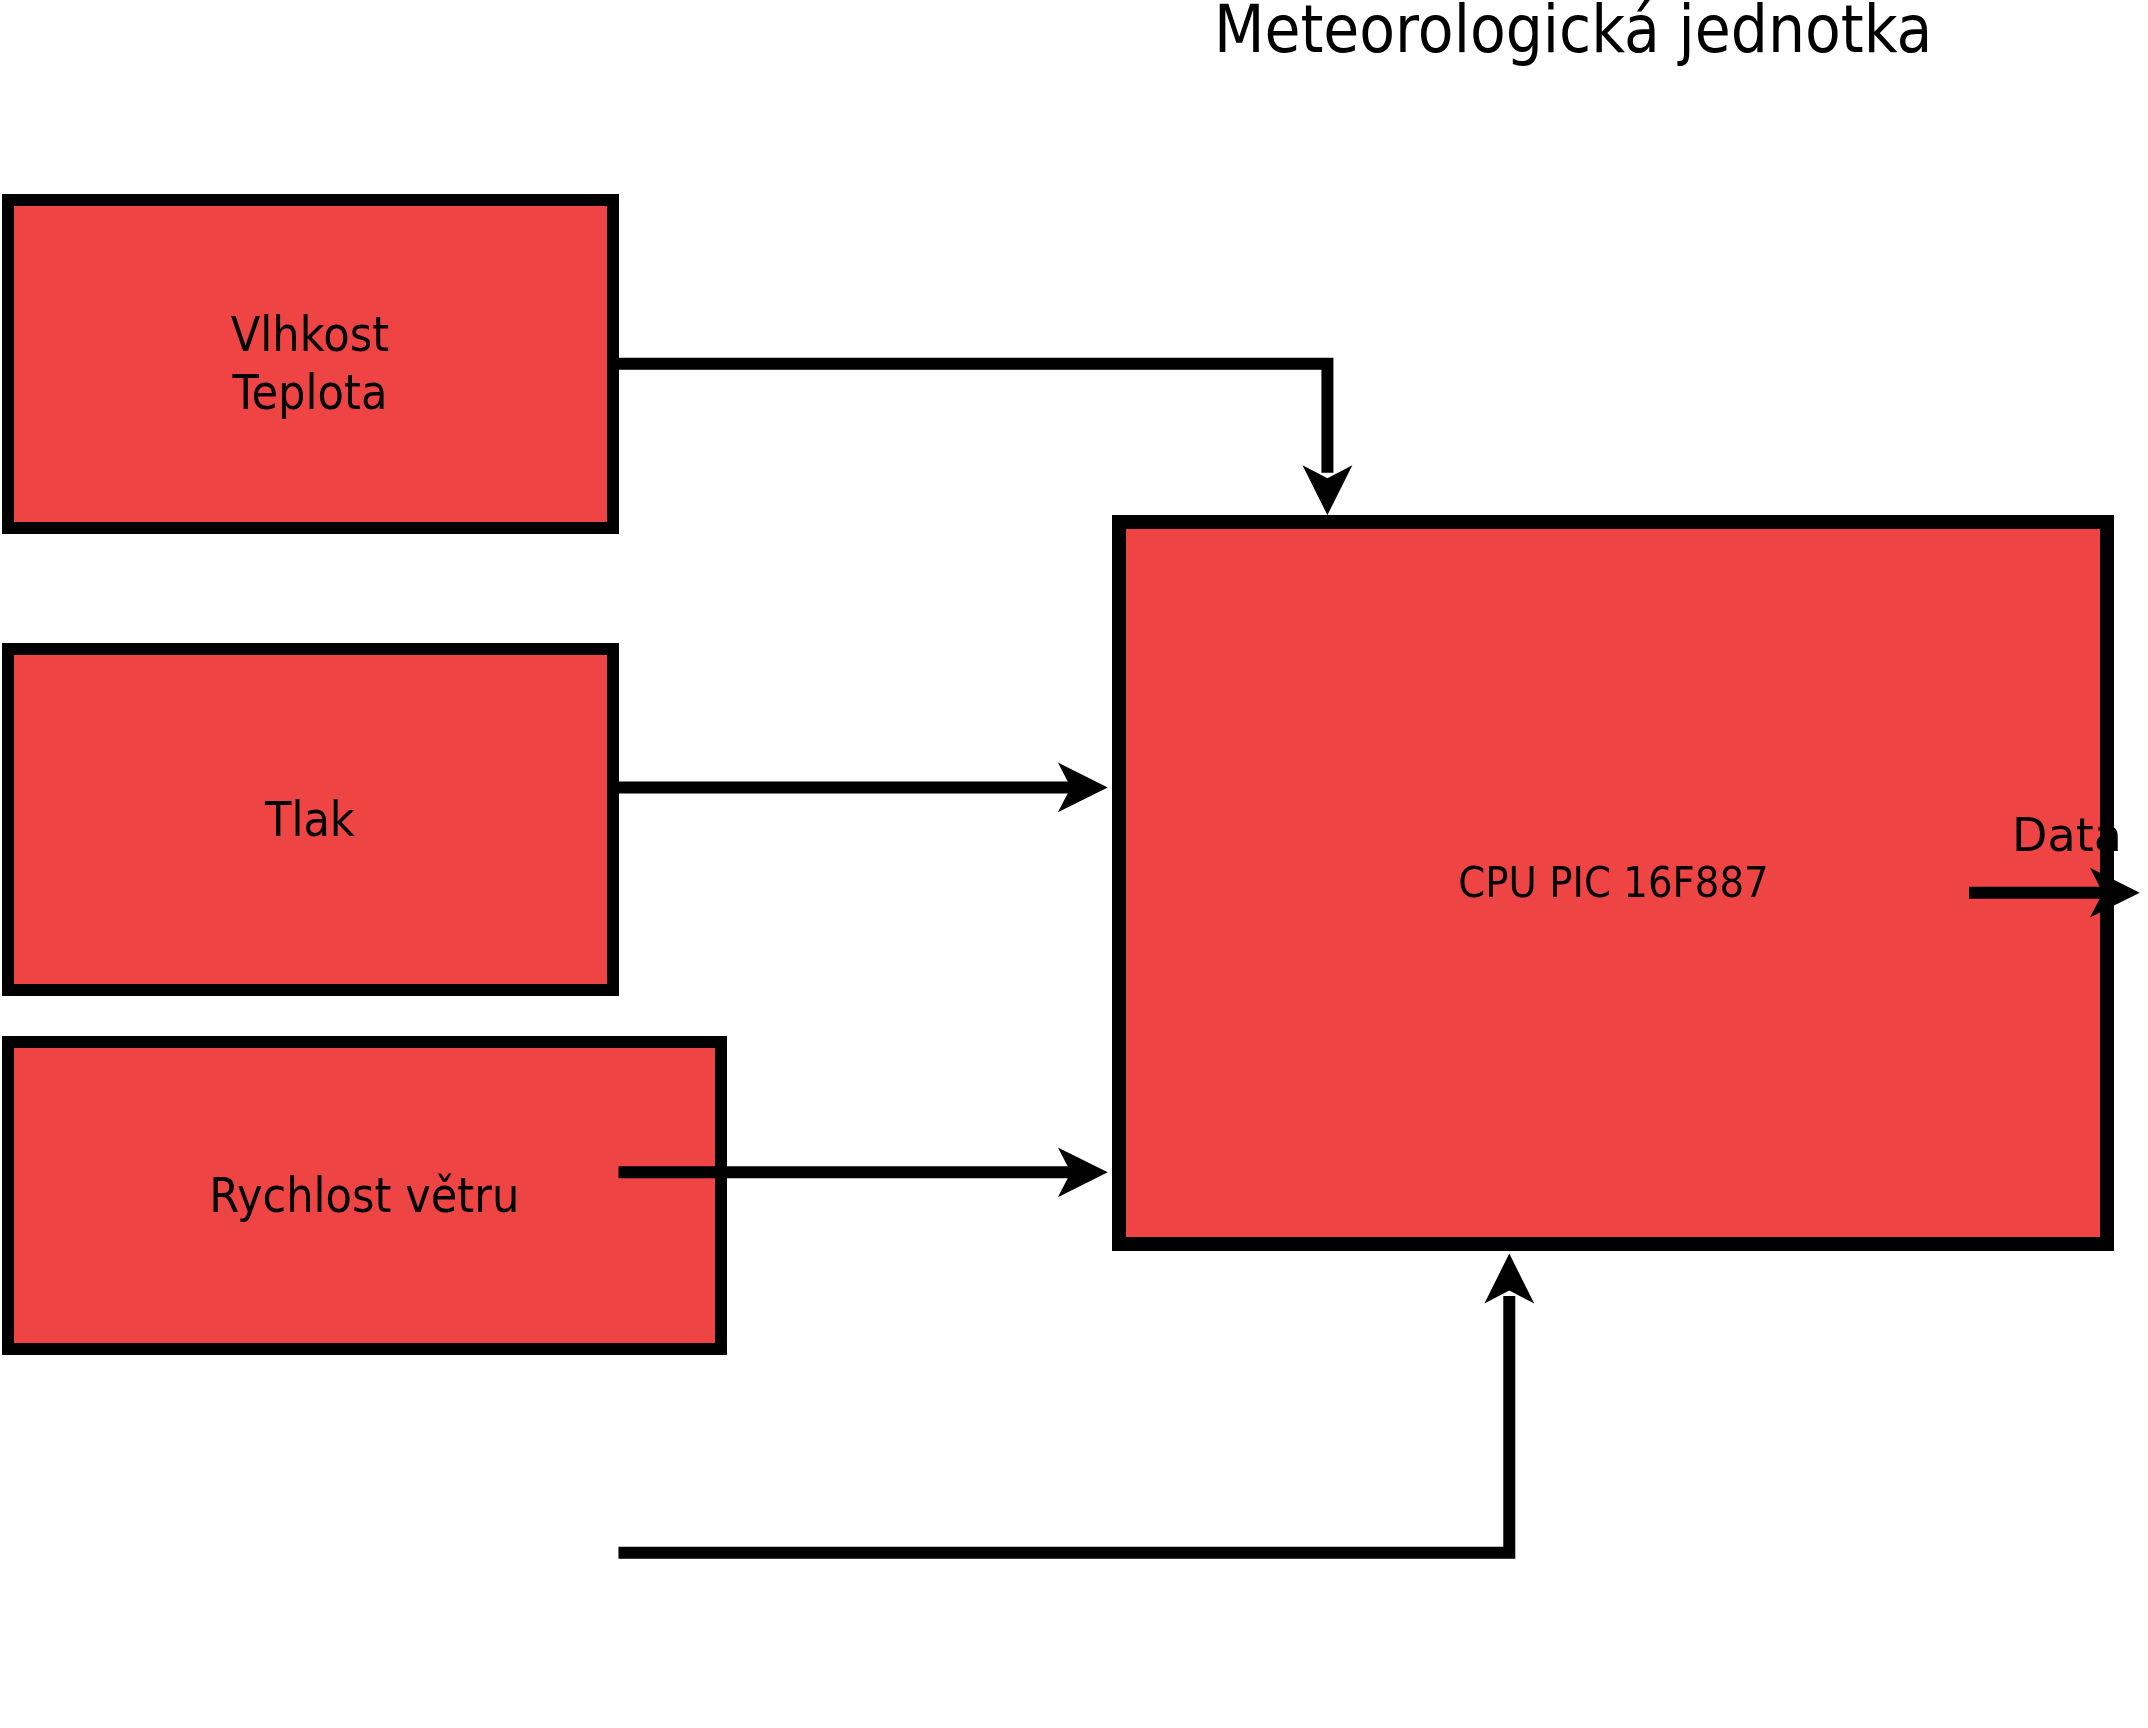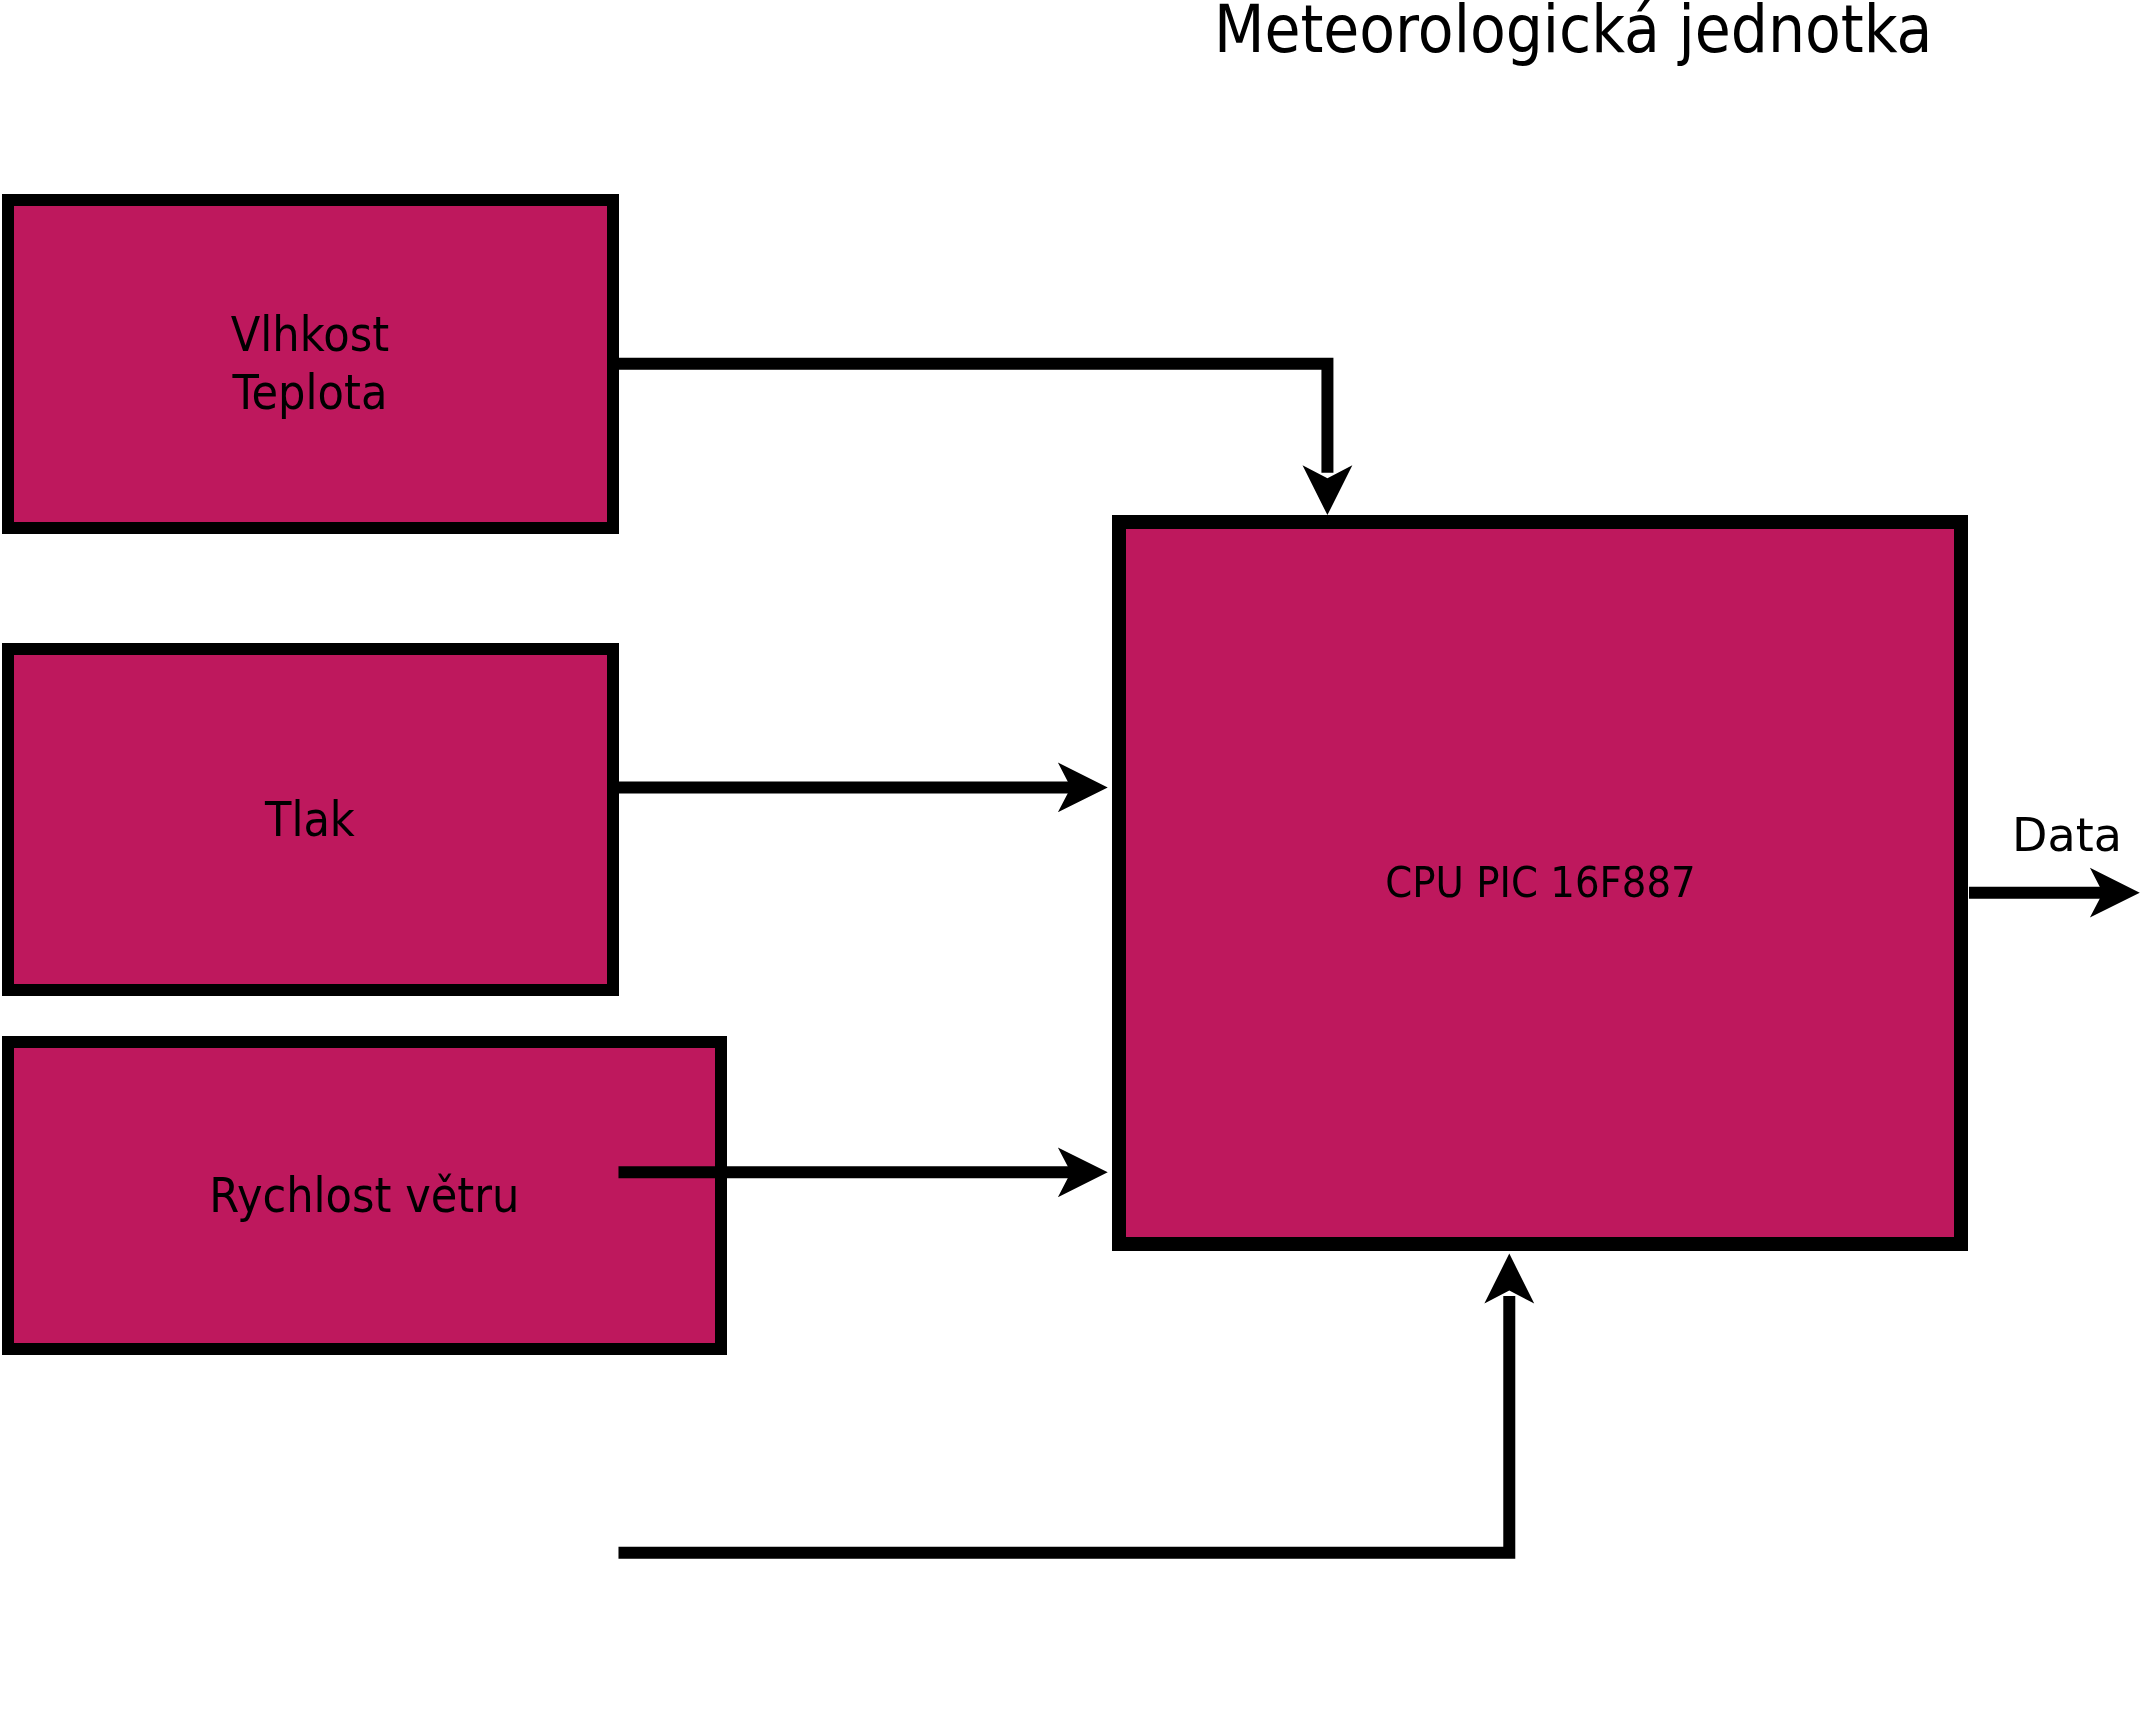--- a/index.html
+++ b/index.html
@@ -29,37 +29,37 @@
   }
   .condense {
     display: inline-block;
     transform: scaleX(0.9);
     transform-origin: center;
   }
   .node {
     position: absolute;
     box-sizing: border-box;
     border: 12px solid #000000;
-    background: #be185d;
+    background: #ef4444;
     display: flex;
     align-items: center;
     justify-content: center;
     text-align: center;
   }
   .node .label {
     font-size: 48px;
     line-height: 1.2;
     white-space: nowrap;
   }
   .box-1 { left: 1.8px;    top: 194px;  width: 617px; height: 340px; }
   .box-2 { left: 1.8px;    top: 643px;  width: 617px; height: 353px; }
   .box-3 { left: 1.8px;    top: 1036px; width: 725px; height: 319px; }
   .box-4 { left: 1.8px;    top: 1403px; width: 617px; height: 326px; }
   .cpu-box {
-    left: 1112px; top: 515px; width: 856px; height: 736px;
+    left: 1112px; top: 515px; width: 1002px; height: 736px;
     border-width: 14px;
   }
   .cpu-box .label { font-size: 43px; }
   .arrows {
     position: absolute;
     left: 0; top: 0;
     width: 2149px;
     height: 1729px;
     pointer-events: none;
   }

